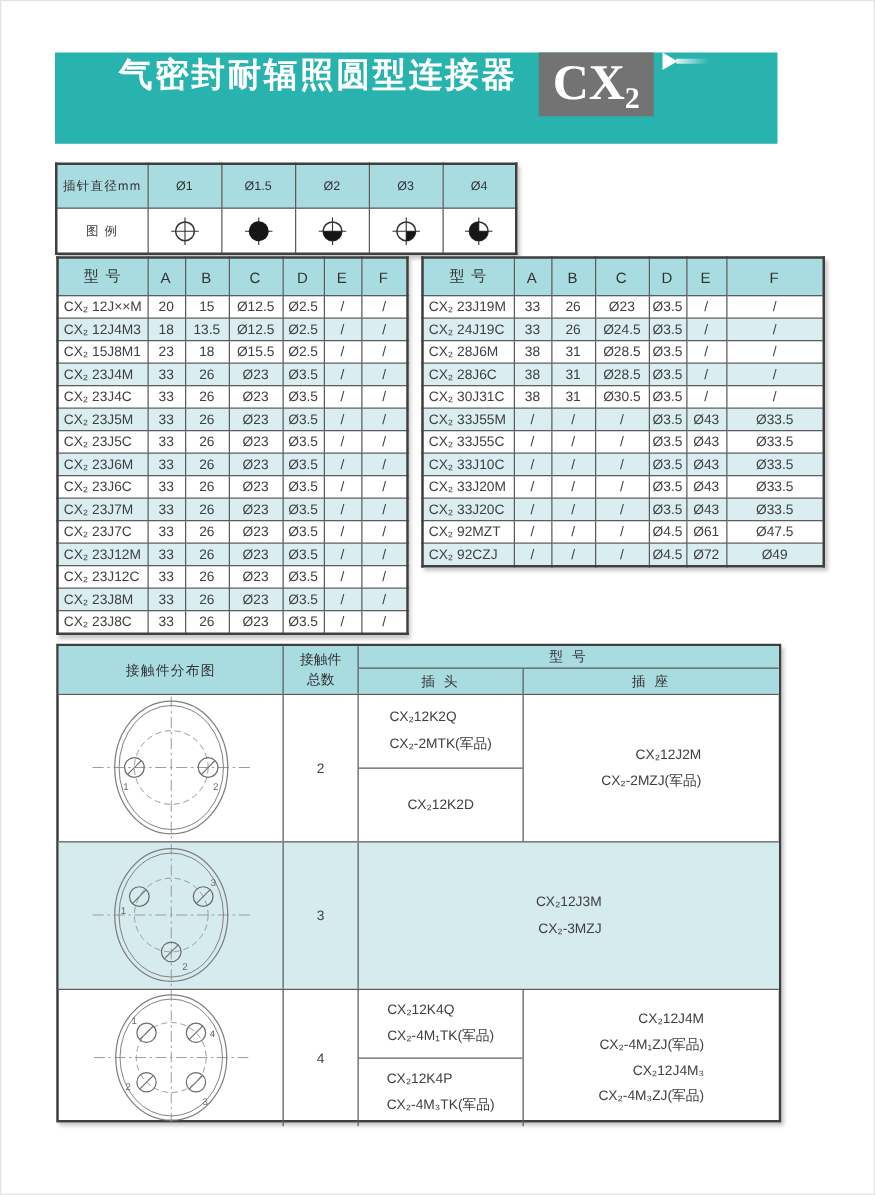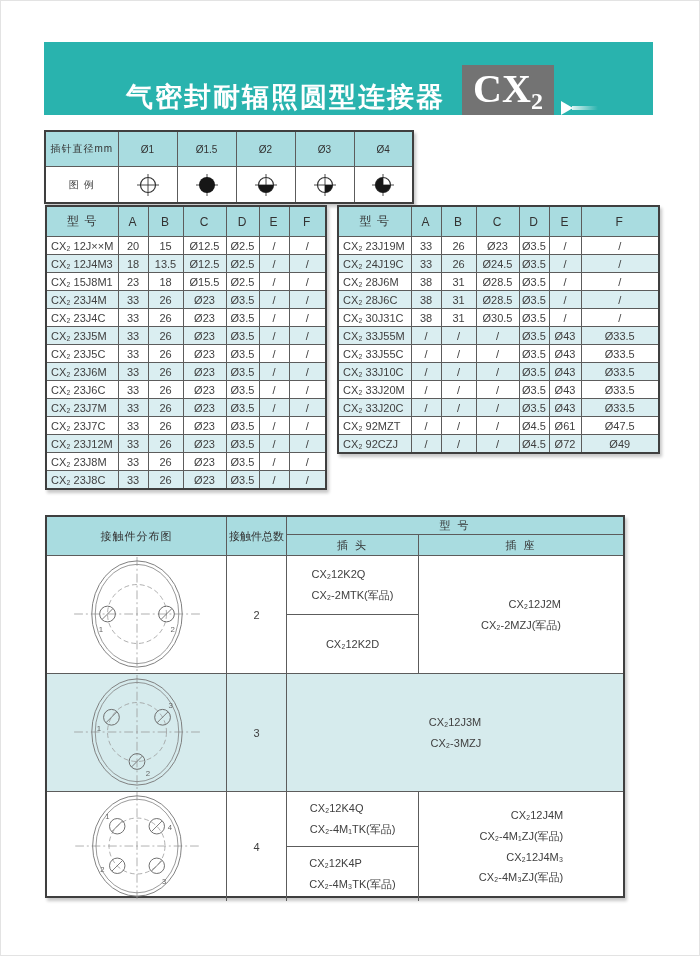--- a/index.html
+++ b/index.html
@@ -2,21 +2,21 @@
 <html><head>
 <meta charset="utf-8">
 <style>
   html,body{margin:0;padding:0;}
   body{
     width:700px;height:956px;position:relative;background:#ffffff;
     font-family:"Liberation Sans","DejaVu Sans",sans-serif;color:#404040;
     outline:1px solid #e3e3e3;outline-offset:-1px;overflow:hidden;
   }
   
-  .banner{position:absolute;left:44px;top:42px;width:578px;height:73px;background:#29b3ae;display:flex;align-items:flex-end;padding-left:31px;}
+  .banner{position:absolute;left:44px;top:42px;width:578px;height:73px;background:#29b3ae;display:flex;align-items:flex-start;}
   .banner-title{flex:1;display:flex;align-items:center;justify-content:center;color:#fff;
     font-size:27px;font-weight:bold;letter-spacing:2px;padding-left:34px;white-space:nowrap;}
   .logo-box{width:92px;background:#737373;color:#fff;display:flex;align-items:center;justify-content:center;
     font-family:"Liberation Serif","DejaVu Serif",serif;font-weight:600;font-size:40px;}
   .logo-sub{font-size:24px;vertical-align:-7px;}
   .arrow-zone{width:99px;display:flex;align-items:center;}
   .arrow{width:0;height:0;border-left:12px solid #ffffff;border-top:7px solid transparent;border-bottom:7px solid transparent;margin-left:7px;filter:blur(.3px);}
   .arrow-tail{width:26px;height:4px;background:linear-gradient(to right,rgba(255,255,255,.85),rgba(255,255,255,0));margin-left:-1px;}
   
   table{border-collapse:collapse;table-layout:fixed;box-shadow:2px 3px 3px rgba(0,0,0,.22);background:#fff;}
@@ -36,21 +36,21 @@
   .spec-right{left:337px;top:205px;width:321px;}
   .spec-table th{height:27px;font-size:12px;letter-spacing:1px;}
   .spec-table td{height:17px;padding:0;}
   .spec-table td:first-child{text-align:left;padding-left:4px;white-space:nowrap;}
   .spec-table tbody tr:nth-child(even){background:#daeef1;}
   
   .contact-table{position:absolute;left:45px;top:515px;width:580px;height:383px;border:2px solid #3f3f3f;
     box-shadow:2px 3px 3px rgba(0,0,0,.22);display:flex;flex-direction:column;font-size:11px;background:#fff;box-sizing:border-box;}
   .ct-header{height:38px;display:flex;background:#a9dce0;color:#333;flex:0 0 auto;}
   .ct-h-diagram{width:180px;border-right:1px solid #5c5c5c;display:flex;align-items:center;justify-content:center;letter-spacing:1px;box-sizing:border-box;}
-  .ct-h-count{width:60px;border-right:1px solid #5c5c5c;display:flex;flex-direction:row;align-items:center;justify-content:center;line-height:1.5;box-sizing:border-box;}
+  .ct-h-count{width:60px;border-right:1px solid #5c5c5c;display:flex;flex-direction:column;align-items:center;justify-content:center;line-height:1.5;box-sizing:border-box;}
   .ct-h-model{flex:1;display:flex;flex-direction:column;}
   .ct-h-model-top{height:17px;border-bottom:1px solid #5c5c5c;display:flex;align-items:center;justify-content:center;letter-spacing:2px;}
   .ct-h-model-bottom{flex:1;display:flex;}
   .ct-h-plug{width:132px;border-right:1px solid #5c5c5c;display:flex;align-items:center;justify-content:center;letter-spacing:2px;box-sizing:border-box;}
   .ct-h-socket{flex:1;display:flex;align-items:center;justify-content:center;letter-spacing:2px;}
   .ct-row{display:flex;border-top:1px solid #5c5c5c;flex:0 0 auto;}
   .ct-row.alt{background:#d6ebed;}
   .ct-row-1,.ct-row-2{height:117px;}
   .ct-row-3{flex:1 1 auto;}
   .ct-diagram{width:180px;border-right:1px solid #5c5c5c;display:flex;align-items:center;justify-content:center;box-sizing:border-box;}
@@ -253,20 +253,29 @@
         <td>CX₂ 23J7C</td>
         <td>33</td>
         <td>26</td>
         <td>Ø23</td>
         <td>Ø3.5</td>
         <td>/</td>
         <td>/</td>
       </tr>
       <tr>
         <td>CX₂ 23J12M</td>
+        <td>33</td>
+        <td>26</td>
+        <td>Ø23</td>
+        <td>Ø3.5</td>
+        <td>/</td>
+        <td>/</td>
+      </tr>
+      <tr>
+        <td>CX₂ 23J12C</td>
         <td>33</td>
         <td>26</td>
         <td>Ø23</td>
         <td>Ø3.5</td>
         <td>/</td>
         <td>/</td>
       </tr>
       <tr>
         <td>CX₂ 23J8M</td>
         <td>33</td>

